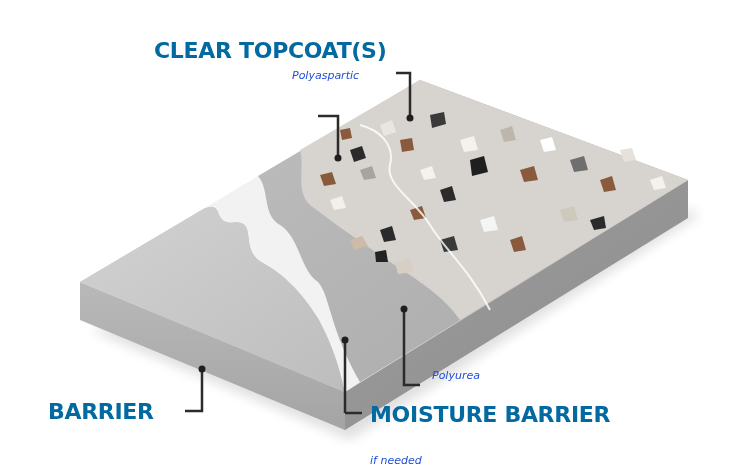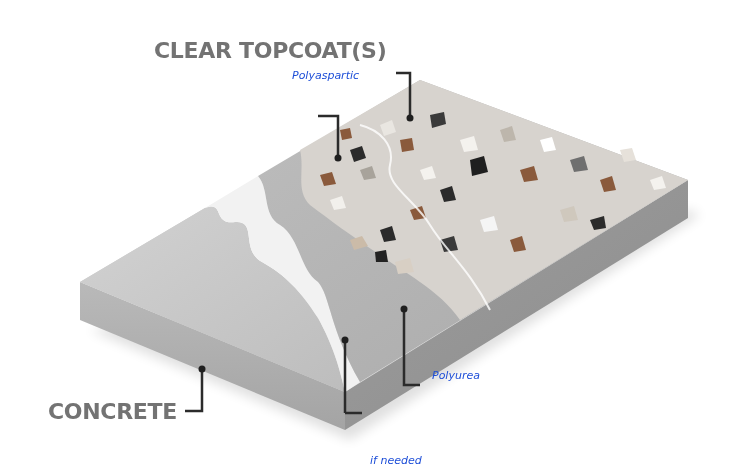--- a/index.html
+++ b/index.html
@@ -1,18 +1,18 @@
 <!DOCTYPE html>
 <html><head>
 <meta charset="utf-8">
 <style>
   html, body { margin:0; padding:0; background:#ffffff; }
   body { width:751px; height:475px; position:relative; overflow:hidden; font-family:"DejaVu Sans", sans-serif; }
   #stage { position:absolute; left:0; top:0; width:751px; height:475px; }
-  .label-title { position:absolute; font-family:"DejaVu Sans", sans-serif; font-weight:bold; color:#737373; font-size:22px; letter-spacing:-0.3px; white-space:nowrap; }
+  .label-title { position:absolute; font-family:"DejaVu Sans", sans-serif; font-weight:bold; color:#0369a1; font-size:22px; letter-spacing:-0.3px; white-space:nowrap; }
   .label-sub { position:absolute; font-family:"DejaVu Sans", sans-serif; font-style:italic; color:#1d4ed8; font-size:11px; white-space:nowrap; }
 </style>
 </head>
 <body>
 
 <div id="stage">
   <svg width="751" height="475" viewBox="0 0 751 475" style="position:absolute;left:0;top:0;">
     <defs>
       <linearGradient id="sideFront" x1="0" y1="0" x2="0" y2="1">
         <stop offset="0" stop-color="#b9b9b9"></stop>
@@ -99,16 +99,17 @@
       <circle cx="404" cy="309" r="3.5"></circle>
     </g>
   </svg>
 
   <div class="label-title" style="left:154px;top:38px;">CLEAR TOPCOAT(S)</div>
   <div class="label-sub" style="left:292px;top:69px;">Polyaspartic</div>
 
 
   <div class="label-sub" style="left:432px;top:369px;">Polyurea</div>
 
+  <div class="label-title" style="left:370px;top:402px;">MOISTURE BARRIER</div>
   <div class="label-sub" style="left:370px;top:454px;">if needed</div>
 
-  <div class="label-title" style="left:48px;top:399px;">CONCRETE</div>
+  <div class="label-title" style="left:48px;top:399px;">BARRIER</div>
 </div>
 
 </body></html>

